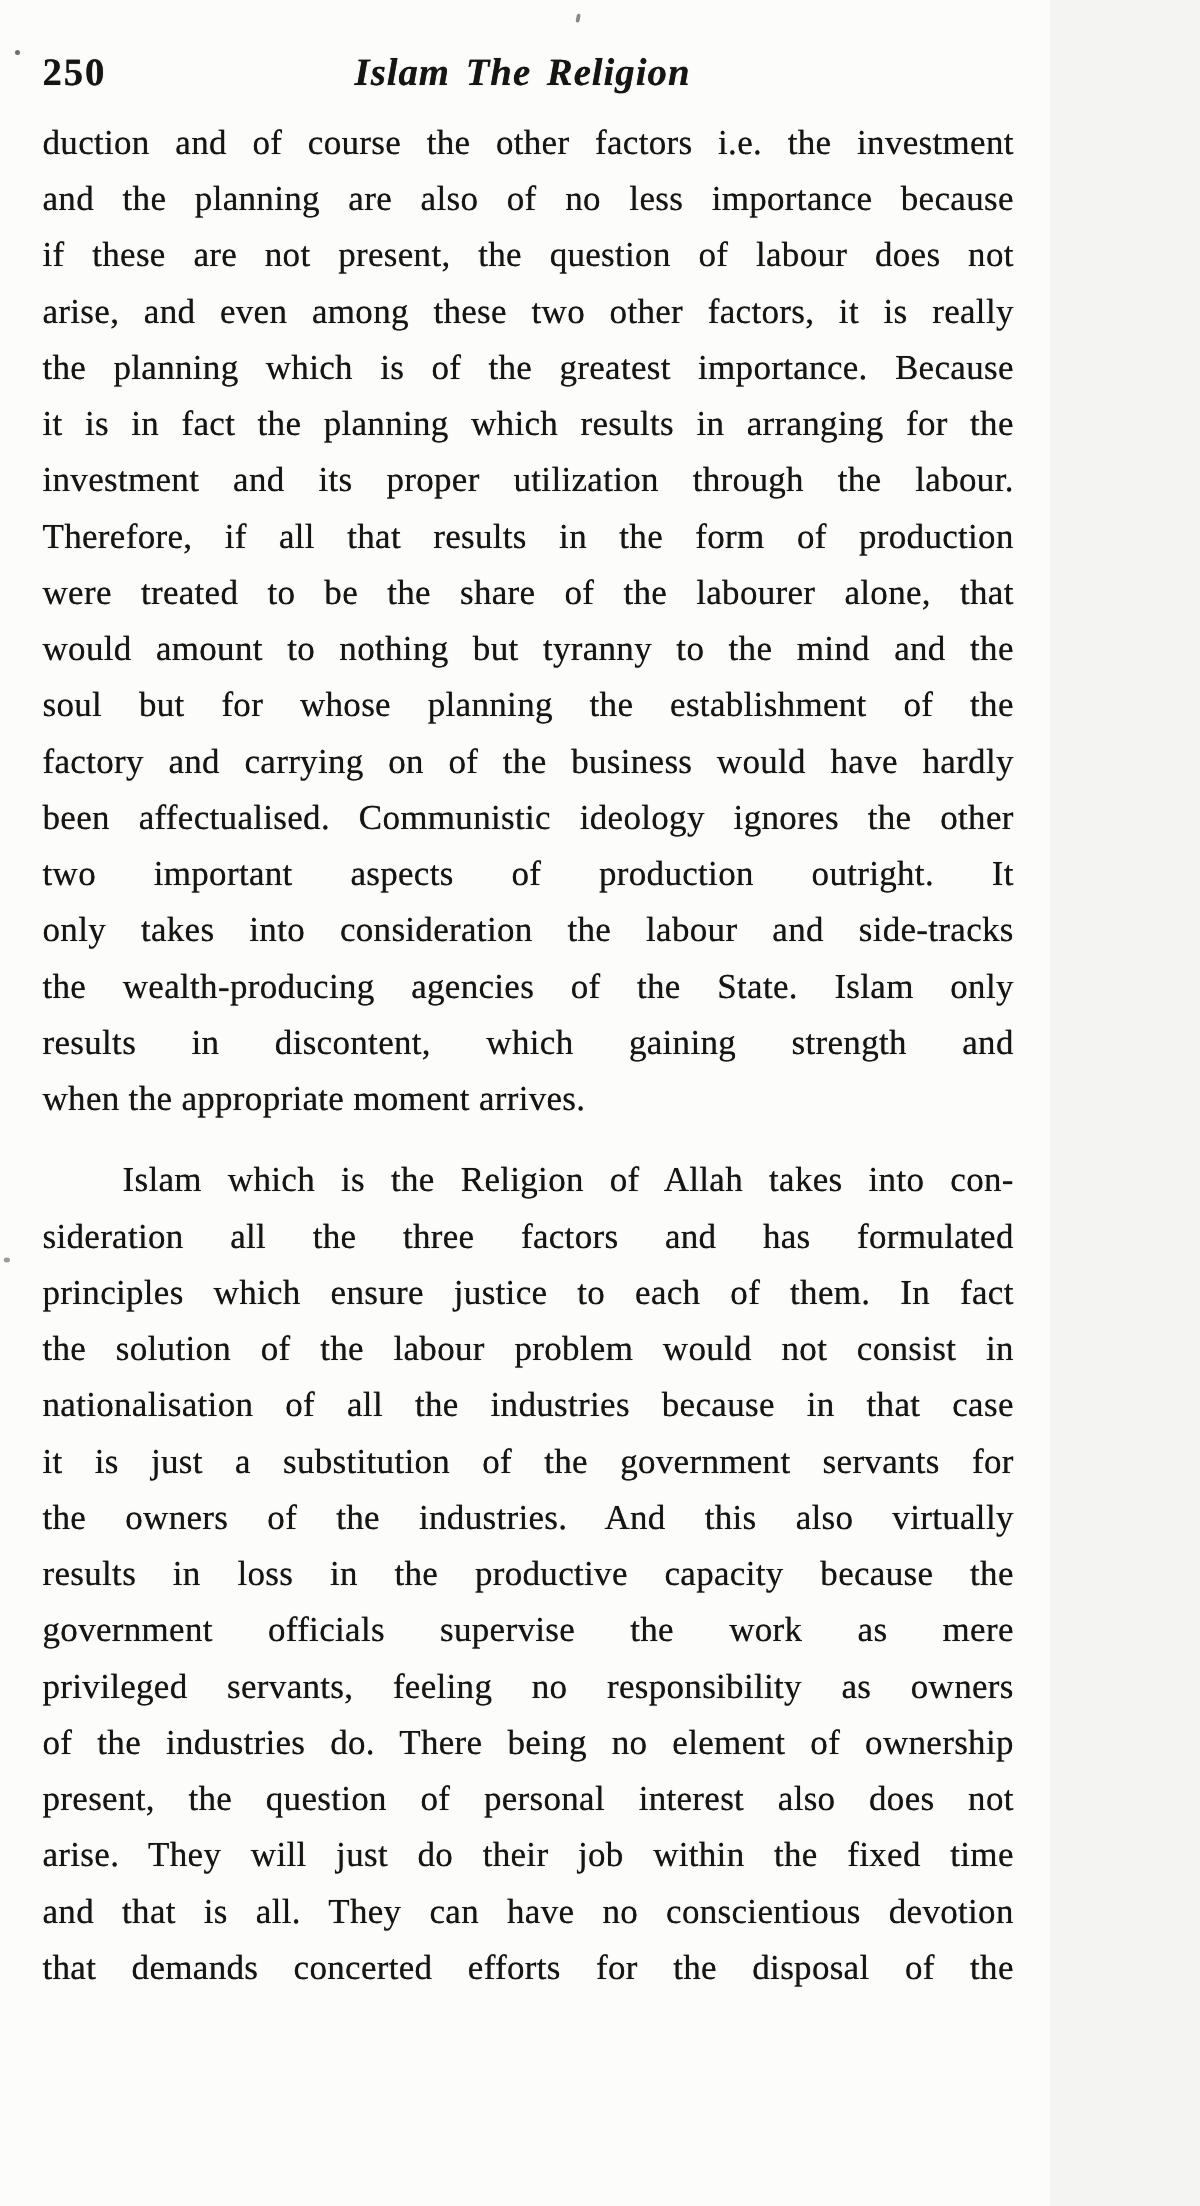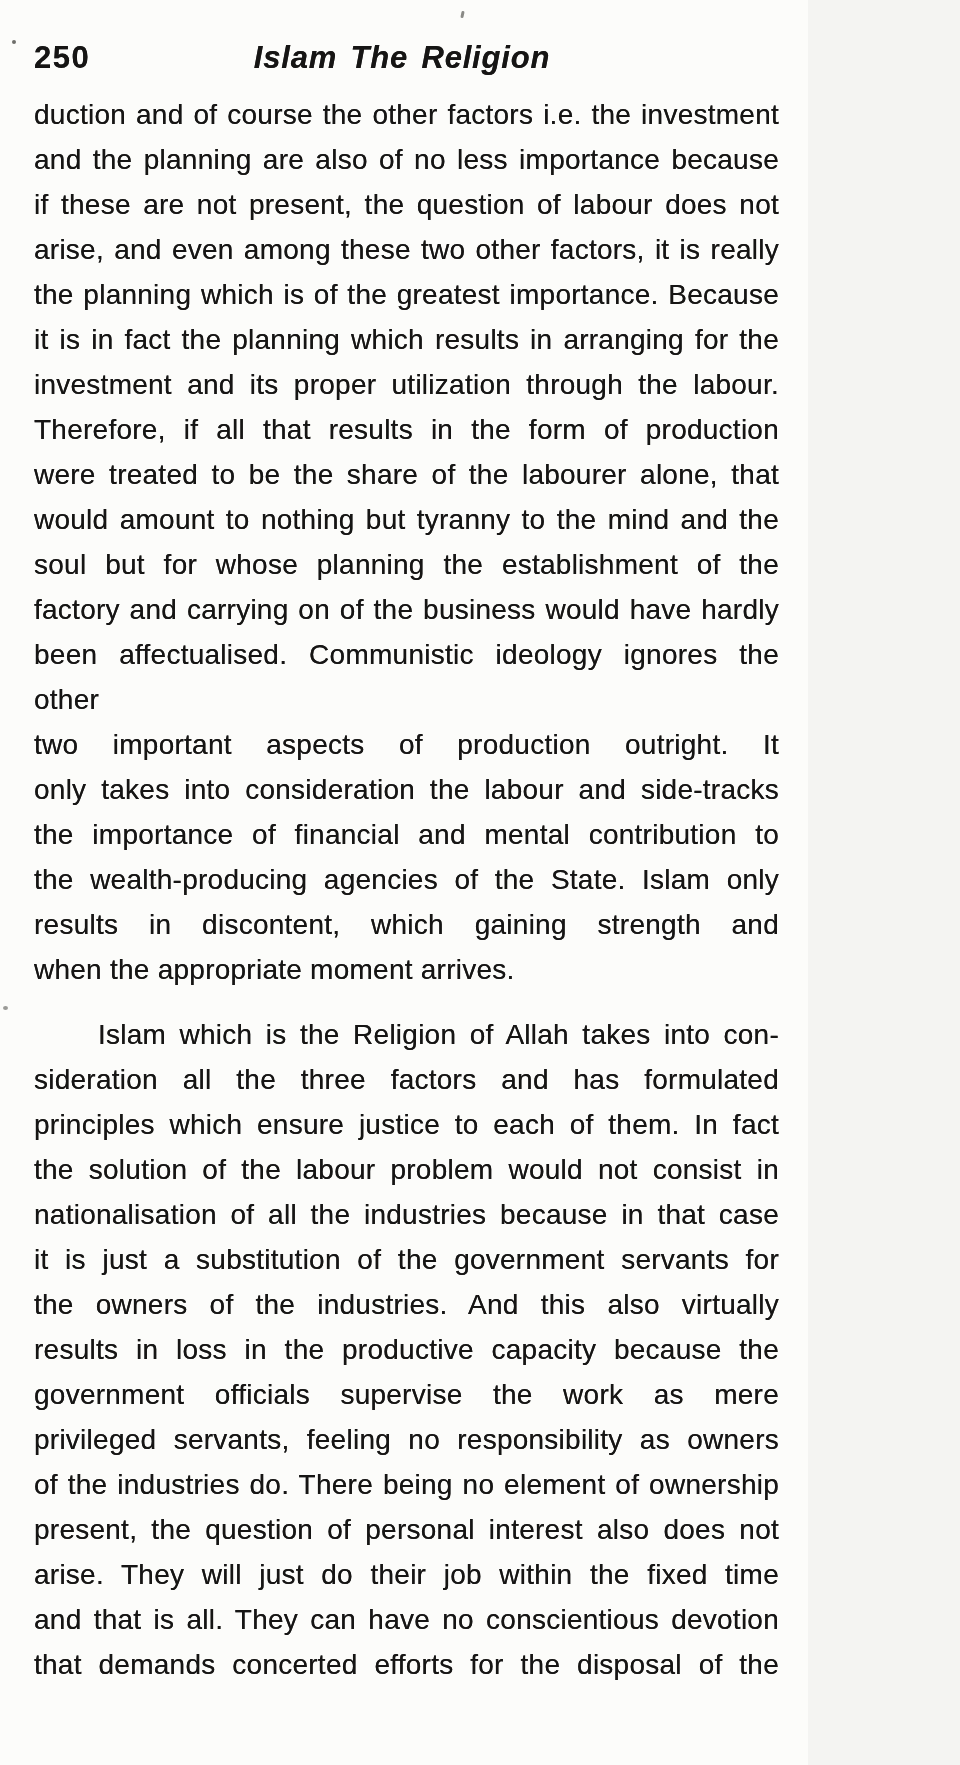--- a/index.html
+++ b/index.html
@@ -7,22 +7,23 @@
     padding: 0;
     background: #f4f4f2;
   }
   .page {
     position: relative;
     width: 808px;
     height: 1765px;
     margin: 0;
     background: #fcfcfa;
     color: #161514;
-    font-family: Liberation Sans, sans-serif;
+    font-family: Liberation Serif, serif;
     overflow: hidden;
+    padding-left: 32px;
   }
   
   .page-header {
     position: absolute;
     top: 36px;
     left: 0;
     right: 0;
     height: 46px;
     line-height: 44px;
     font-size: 31px;
@@ -98,21 +99,20 @@
         <div class="line">it is in fact the planning which results in arranging for the</div>
         <div class="line">investment and its proper utilization through the labour.</div>
         <div class="line">Therefore, if all that results in the form of production</div>
         <div class="line">were treated to be the share of the labourer alone, that</div>
         <div class="line">would amount to nothing but tyranny to the mind and the</div>
         <div class="line">soul but for whose planning the establishment of the</div>
         <div class="line">factory and carrying on of the business would have hardly</div>
         <div class="line">been affectualised. Communistic ideology ignores the other</div>
         <div class="line">two important aspects of production outright. It</div>
         <div class="line">only takes into consideration the labour and side-tracks</div>
-        <div class="line">the importance of financial and mental contribution to</div>
         <div class="line">the wealth-producing agencies of the State. Islam only</div>
         <div class="line">results in discontent, which gaining strength and</div>
         <div class="line">when the appropriate moment arrives.</div>
       </div>
     <div class="para indent-first">
         <div class="line">Islam which is the Religion of Allah takes into con-</div>
         <div class="line">sideration all the three factors and has formulated</div>
         <div class="line">principles which ensure justice to each of them. In fact</div>
         <div class="line">the solution of the labour problem would not consist in</div>
         <div class="line">nationalisation of all the industries because in that case</div>

